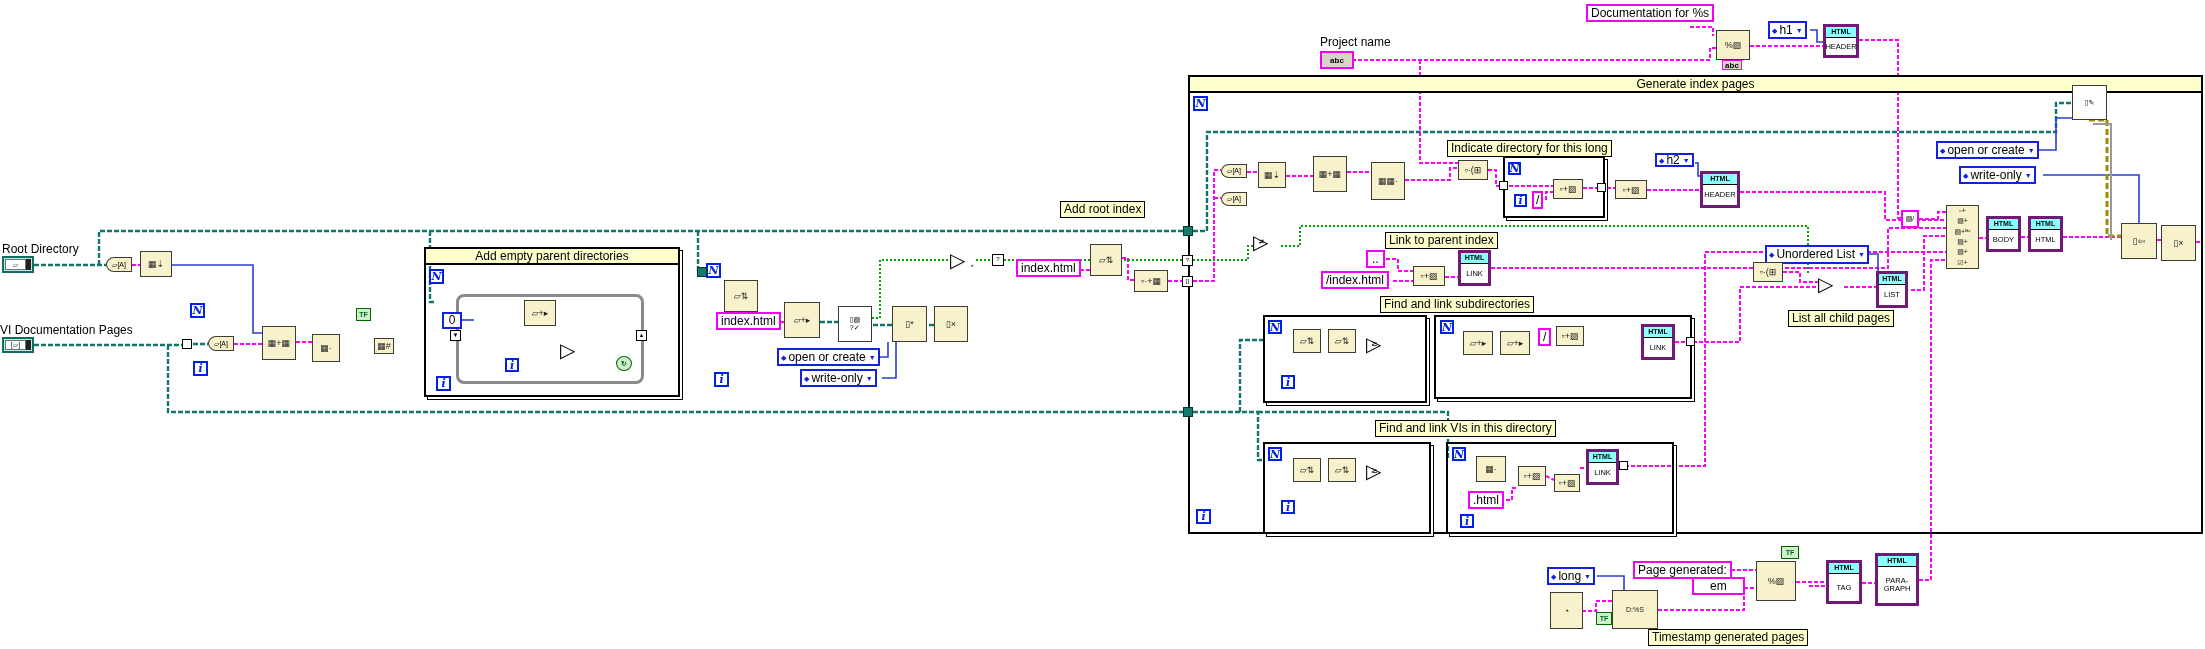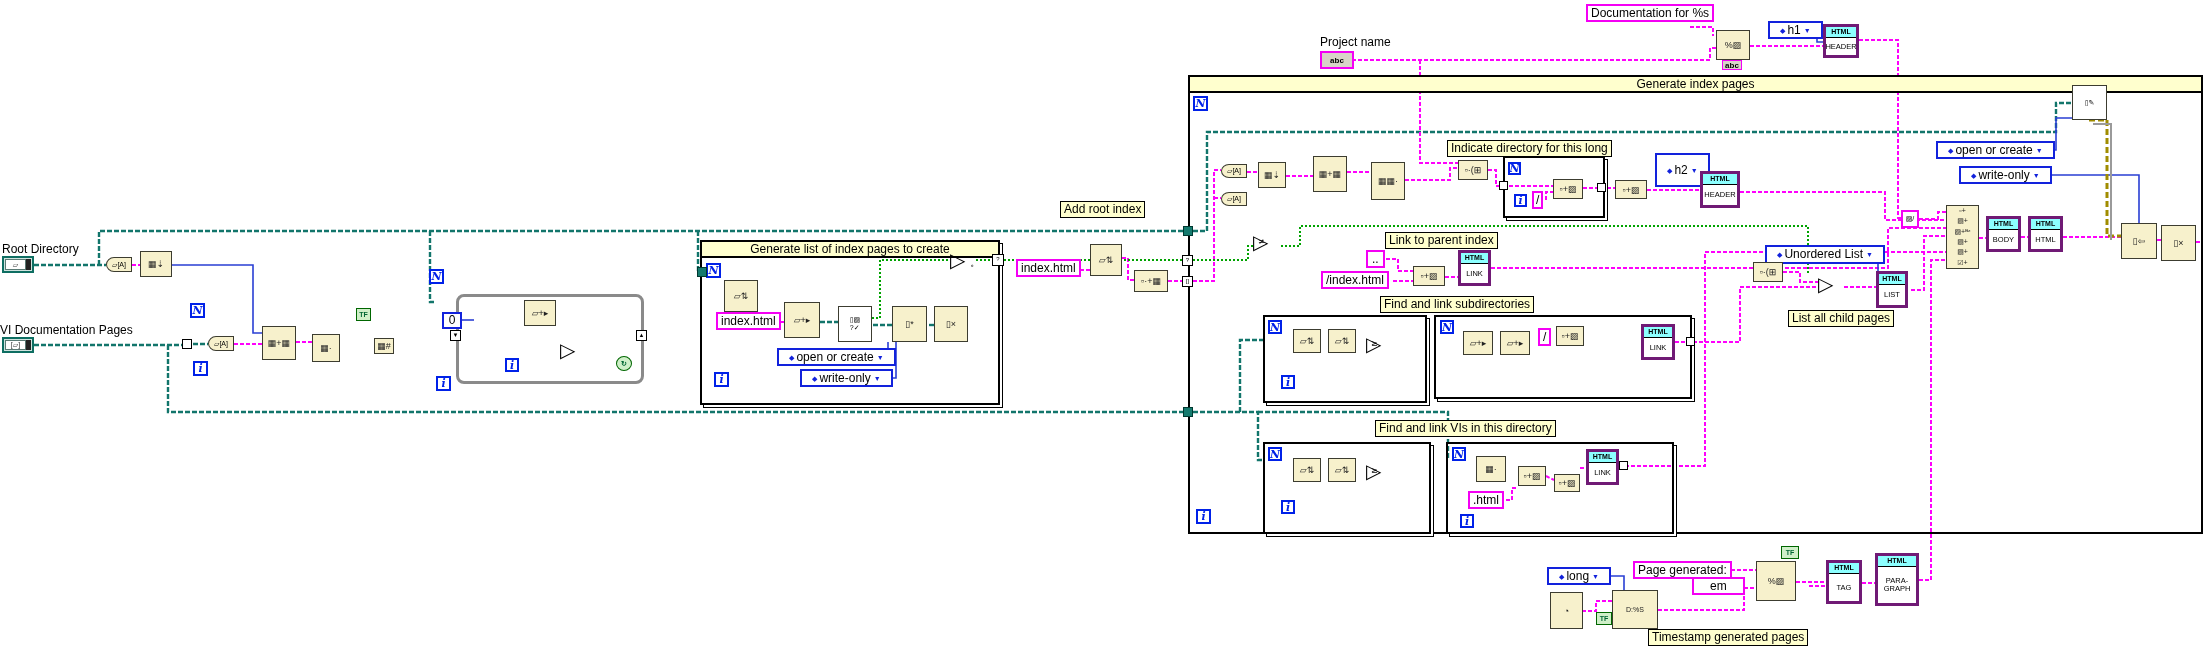--- a/index.html
+++ b/index.html
@@ -8,21 +8,21 @@
           font-family:"Liberation Sans",sans-serif;font-size:12px;color:#000}
   .c{position:absolute}
   svg.wires{position:absolute;left:0;top:0;z-index:1}
   .el{z-index:2}
   
   .lbl{background:#FFFFCE;border:1px solid #000;padding:0 3px;font-size:12px;line-height:15px;white-space:nowrap}
   .plain{background:transparent;border:none;white-space:nowrap}
   
   .sc{background:#fff;border:2px solid #F400F4;padding:0 3px;font-size:12px;line-height:14px;white-space:nowrap;color:#000}
   
-  .en{background:#fff;border:2px solid #1222DC;display:flex;align-items:center;padding:0 10px;white-space:nowrap;font-size:12px;line-height:13px}
+  .en{background:#fff;border:2px solid #1222DC;display:flex;align-items:center;padding:0 2px;white-space:nowrap;font-size:12px;line-height:13px}
   .en .g{color:#1222DC;font-size:7px;margin-right:2px}
   .en .d{color:#1222DC;font-size:7px;margin-left:3px}
   
   .nd{background:#F7F1CC;border:1px solid #3c3c30;display:flex;align-items:center;justify-content:center;font-size:9px;color:#222;overflow:hidden}
   .wnode{background:#fff;border:1px solid #3c3c30;display:flex;align-items:center;justify-content:center;overflow:hidden}
   .scal{background:#F7F1CC;border:1px solid #3c3c30;border-radius:8px 0 0 8px/50% 0 0 50%;display:flex;align-items:center;justify-content:center;font-size:7px}
   
   .hn{border:3px solid #701a75;background:#fff;text-align:center;display:flex;flex-direction:column}
   .hn .bar{background:#8CFFFF;border-bottom:1px solid #000;font-size:7px;font-weight:bold;line-height:10px}
   .hn .bd{flex:1;display:flex;align-items:center;justify-content:center;font-size:7.5px;line-height:8px;padding:1px;white-space:pre-wrap}
@@ -162,34 +162,34 @@
 
 <div class="c el nb" style="left:190px;top:303px;width:15px;height:15px;z-index:4">N</div>
 <div class="c el nb" style="left:193px;top:361px;width:15px;height:15px;z-index:4">i</div>
 <div class="c el tun" style="left:182px;top:339px;width:10px;height:10px;z-index:4"></div>
 <div class="c el scal" style="left:208px;top:336px;width:26px;height:15px;z-index:4">▱[A]</div>
 <div class="c el nd" style="left:262px;top:326px;width:34px;height:34px;z-index:4">▦+▦</div>
 <div class="c el nd" style="left:312px;top:334px;width:28px;height:28px;z-index:4">▦·</div>
 <div class="c el tf" style="left:356px;top:308px;width:15px;height:13px;z-index:4">TF</div>
 <div class="c el nd" style="left:374px;top:338px;width:20px;height:16px;z-index:4">▦#</div>
 
+<div class="c el frame stacked" style="left:424px;top:247px;width:256px;height:150px;padding-top:16px">
+  <div class="tb">Add empty parent directories</div>
+</div>
 <div class="c el nb" style="left:429px;top:269px;width:15px;height:15px;z-index:4">N</div>
 <div class="c el nb" style="left:436px;top:376px;width:15px;height:15px;z-index:4">i</div>
 <div class="c el gloop" style="left:456px;top:294px;width:188px;height:90px;z-index:3"></div>
 <div class="c el en" style="left:442px;top:312px;width:20px;height:17px;padding:0;justify-content:center;z-index:4">0</div>
 <div class="c el tun" style="left:450px;top:330px;width:11px;height:11px;z-index:4">▼</div>
 <div class="c el tun" style="left:636px;top:330px;width:11px;height:11px;z-index:4">▲</div>
 <div class="c el nd" style="left:524px;top:300px;width:32px;height:26px;z-index:4">▱+▸</div>
 <div class="c el tr" style="left:560px;top:340px;width:22px;height:20px;z-index:4">▷</div>
 <div class="c el tf" style="left:616px;top:356px;width:16px;height:15px;border-radius:50%;z-index:4">↻</div>
 <div class="c el nb" style="left:505px;top:358px;width:14px;height:14px;z-index:4">i</div>
 
-<div class="c el frame stacked" style="left:700px;top:240px;width:300px;height:165px;padding-top:18px">
-  <div class="tb">Generate list of index pages to create</div>
-</div>
 <div class="c el nb" style="left:706px;top:263px;width:15px;height:15px;z-index:4">N</div>
 <div class="c el nb" style="left:714px;top:372px;width:15px;height:15px;z-index:4">i</div>
 <div class="c el tunT" style="left:697px;top:267px;width:10px;height:10px;z-index:4"></div>
 <div class="c el nd" style="left:724px;top:280px;width:34px;height:32px;z-index:4">▱⇅</div>
 <div class="c el sc" style="left:716px;top:312px;z-index:4">index.html</div>
 <div class="c el nd" style="left:784px;top:302px;width:36px;height:36px;z-index:4">▱+▸</div>
 <div class="c el wnode" style="left:838px;top:306px;width:34px;height:36px;z-index:4">
       <span class="mini">▯▨<br>?✓</span>
     </div>
 <div class="c el en" style="left:777px;top:348px;height:18px;z-index:4">
@@ -230,21 +230,21 @@
 <div class="c el lbl" style="left:1447px;top:140px;z-index:4">Indicate directory for this long</div>
 <div class="c el nd" style="left:1458px;top:160px;width:30px;height:20px;z-index:4">▫·(⊞</div>
 <div class="c el frame stacked" style="left:1503px;top:156px;width:102px;height:62px;z-index:3"></div>
 <div class="c el nb" style="left:1508px;top:162px;width:13px;height:13px;z-index:4">N</div>
 <div class="c el nb" style="left:1514px;top:194px;width:13px;height:13px;z-index:4">i</div>
 <div class="c el sc" style="left:1532px;top:191px;padding:0 2px;z-index:4">/</div>
 <div class="c el nd" style="left:1553px;top:179px;width:30px;height:20px;z-index:4">▫+▨</div>
 <div class="c el tun" style="left:1499px;top:181px;width:9px;height:9px;z-index:4"></div>
 <div class="c el tun" style="left:1597px;top:183px;width:9px;height:9px;z-index:4"></div>
 <div class="c el nd" style="left:1615px;top:180px;width:32px;height:19px;z-index:4">▫+▨</div>
-<div class="c el en" style="left:1655px;top:153px;height:34px;z-index:4">
+<div class="c el en" style="left:1655px;top:153px;height:14px;z-index:4">
       <span class="g">◆</span>
       <span>h2</span>
       <span class="d">▼</span>
     </div>
 <div class="c el hn" style="left:1700px;top:171px;width:40px;height:37px;z-index:4">
       <span class="bar">HTML</span>
       <span class="bd">HEADER</span>
     </div>
 
 <div class="c el tr" style="left:1253px;top:232px;width:28px;height:26px;z-index:4">▷<span class="inner">≠</span></div>

